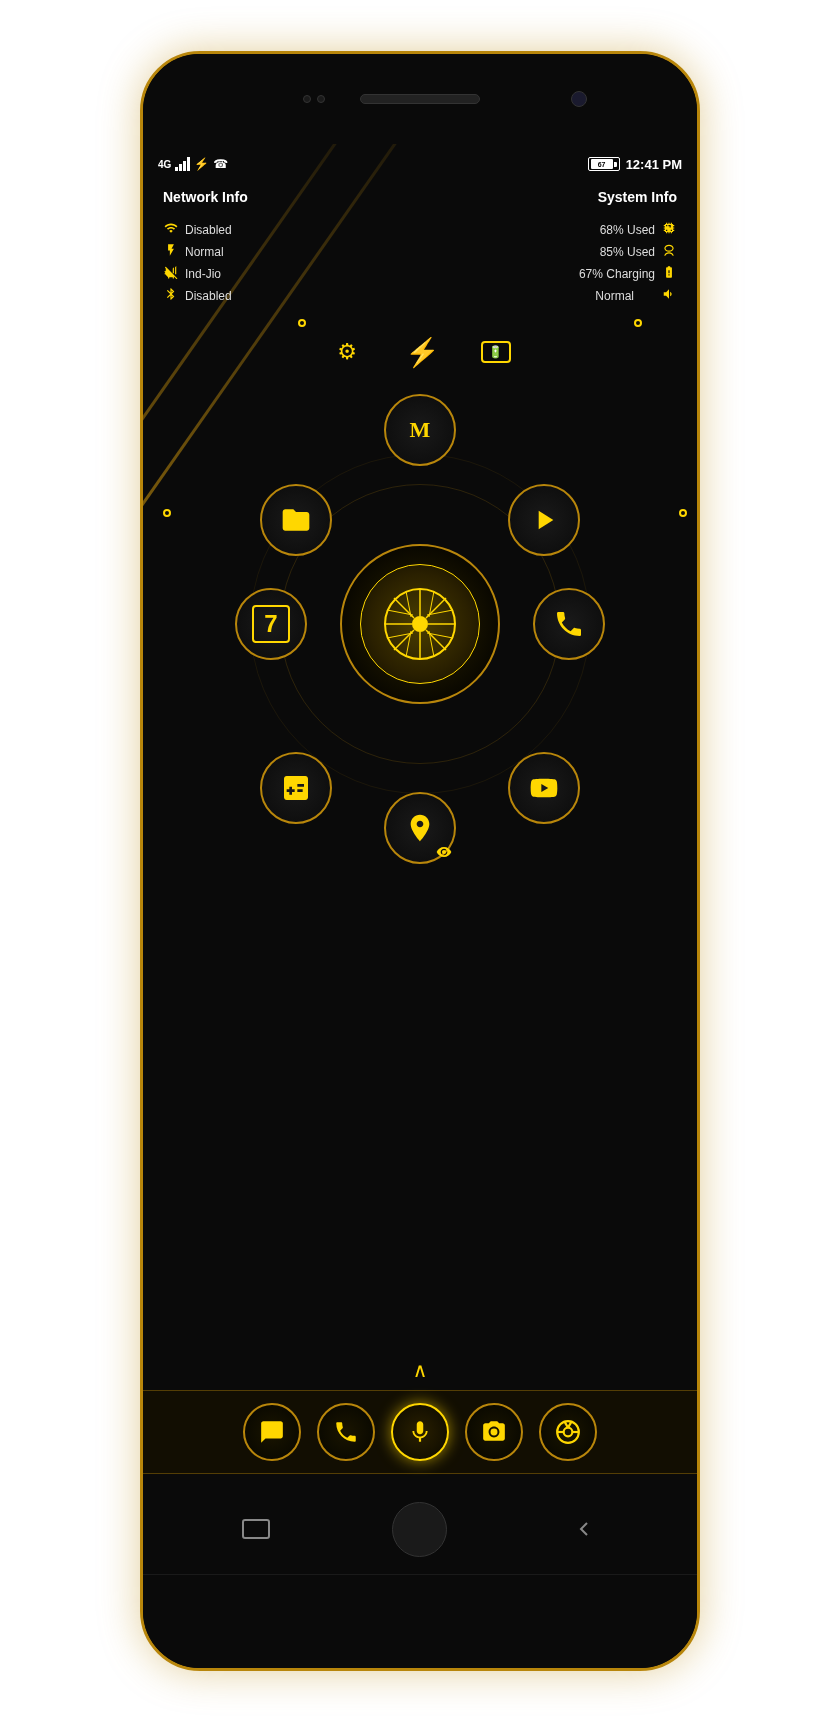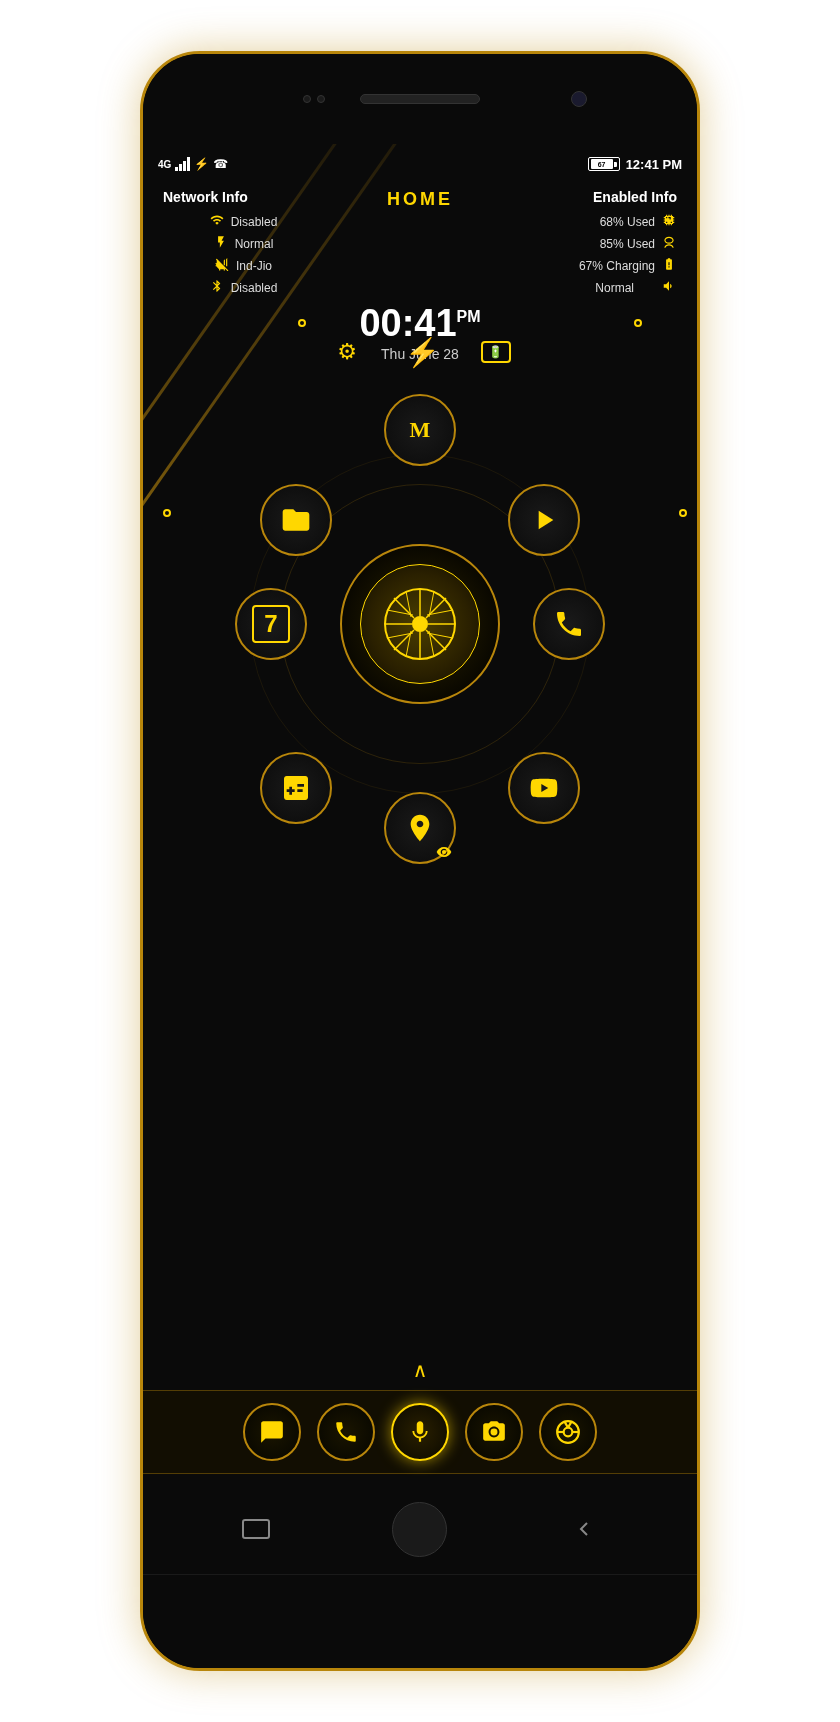--- a/index.html
+++ b/index.html
@@ -158,28 +158,27 @@
       padding: 0 20px;
       z-index: 10;
     }
     .network-info, .system-info {
       width: 160px;
     }
     .info-title {
       font-size: 14px;
       color: #fff;
       font-weight: bold;
-      margin-bottom: 8px;
+      margin-bottom: 16px;
     }
     .info-item {
       display: flex;
       align-items: center;
       gap: 6px;
       margin-bottom: 5px;
-      justify-content: center;
     }
     .info-item-icon {
       width: 16px;
       text-align: center;
       color: #ffd700;
       font-size: 12px;
     }
     .info-item-text {
       font-size: 12px;
       color: #ddd;
@@ -483,26 +482,23 @@
         <div class="info-item">
           <span class="info-item-icon">
             <svg width="14" height="14" viewBox="0 0 24 24" fill="#ffd700">
                 <path d="M17.71 7.71L12 2h-1v7.59L6.41 5 5 6.41 10.59 12 5 17.59 6.41 19 11 14.41V22h1l5.71-5.71-4.3-4.29 4.3-4.29zM13 5.83l1.88 1.88L13 9.59V5.83zm1.88 10.46L13 18.17v-3.76l1.88 1.88z"></path>
               </svg>
           </span>
           <span class="info-item-text">Disabled</span>
         </div>
       </div>
 
-      <div style="text-align:center; z-index:10;">
-        <div class="home-label" style="position:relative; top:0; left:0; transform:none;">HOME</div>
-      </div>
 
       <div class="system-info">
-        <div class="info-title" style="text-align:right;">Enabled Info</div>
+        <div class="info-title" style="text-align:right;">System Info</div>
         <div class="info-item" style="justify-content:flex-end;">
           <span class="info-item-text">68% Used</span>
           <span class="info-item-icon">
             <svg width="14" height="14" viewBox="0 0 24 24" fill="#ffd700">
                 <path d="M9 3H7v2H5v2H3v2h2v2H3v2h2v2H3v2h2v2h2v2h2v-2h2v2h2v-2h2v2h2v-2h2v-2h2v-2h-2v-2h2v-2h-2V9h2V7h-2V5h-2V3h-2v2h-2V3h-2v2H9V3zm2 4h4v4h-2V9h-2V7zM7 7h2v2H7V7zm0 8h2v2H7v-2zm8 2v-2h2v2h-2z"></path>
               </svg>
           </span>
         </div>
         <div class="info-item" style="justify-content:flex-end;">
           <span class="info-item-text">85% Used</span>
@@ -524,26 +520,20 @@
           <span class="info-item-text">Normal</span>
           <span class="info-item-icon">
             <svg width="14" height="14" viewBox="0 0 24 24" fill="#ffd700">
                 <path d="M3 9v6h4l5 5V4L7 9H3zm13.5 3c0-1.77-1.02-3.29-2.5-4.03v8.05c1.48-.73 2.5-2.25 2.5-4.02z"></path>
               </svg>
           </span>
         </div>
       </div>
     </div>
 
-    <div style="position:absolute; top:160px; left:50%; transform:translateX(-50%); text-align:center; z-index:10;">
-      <div style="font-size:38px; font-weight:bold; color:#fff; line-height:1;">
-        <span>00:41</span><span style="font-size:16px; vertical-align:super; color:#fff;">PM</span>
-      </div>
-      <div style="font-size:14px; color:#ccc; margin-top:4px;">Thu June 28</div>
-    </div>
 
     <div class="quick-actions">
       <div class="qa-icon" style="color:#ffd700;">⚙</div>
       <div class="qa-icon" style="color:#ffd700; font-size:28px;">⚡</div>
       <div class="qa-icon" style="border:2px solid #ffd700; border-radius:4px; padding:2px; width:30px; height:22px; font-size:12px; display:flex; align-items:center; justify-content:center;">🔋</div>
     </div>
 
     <div class="apps-container">
 
       <div class="outer-ring"></div>

